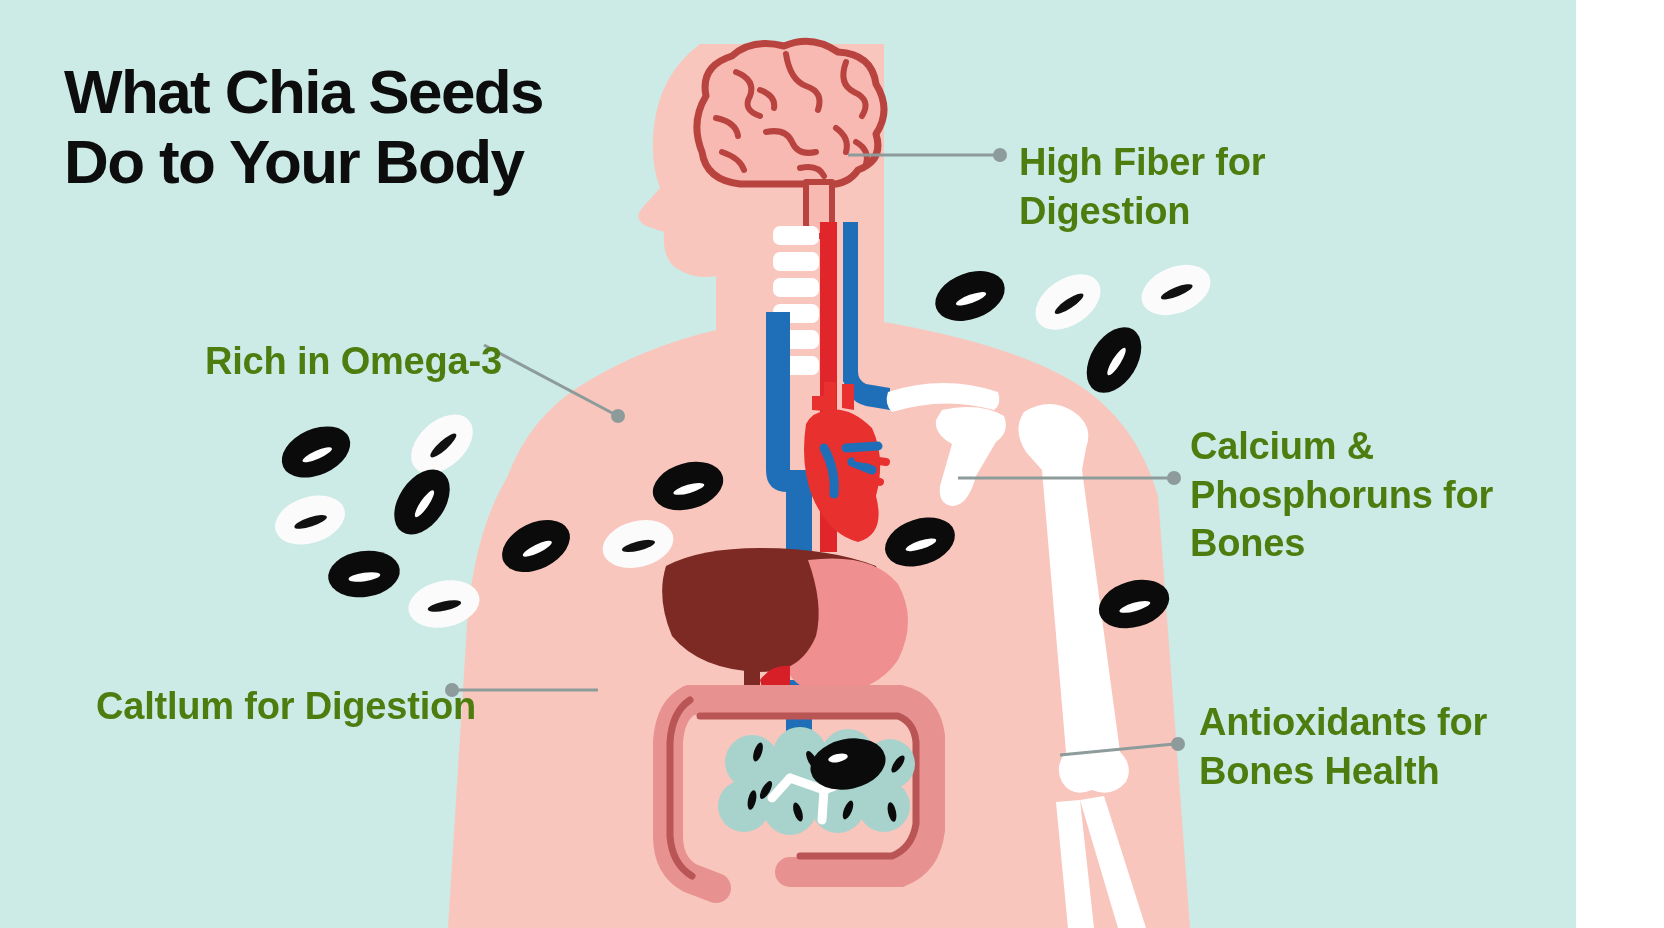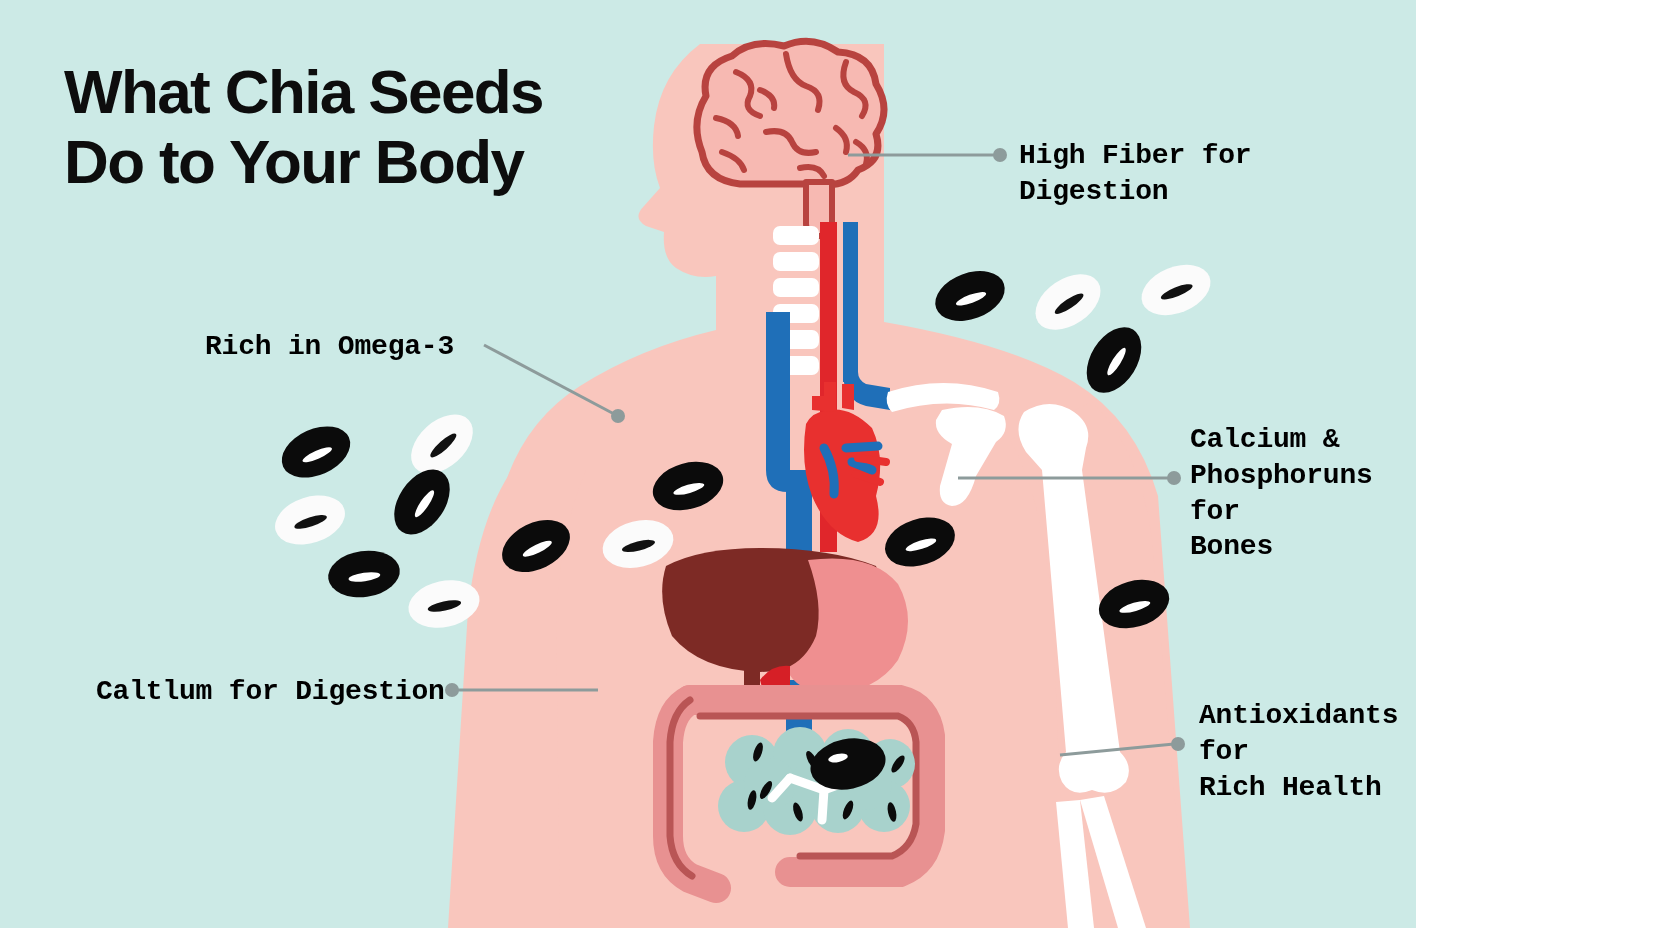--- a/index.html
+++ b/index.html
@@ -2,44 +2,43 @@
 <html><head>
 <meta charset="utf-8">
 <style>
   html, body {
     margin: 0;
     padding: 0;
     background: #ffffff;
   }
   #canvas {
     position: relative;
-    width: 1416px;
+    width: 1576px;
     height: 928px;
     overflow: hidden;
     background: #cceae6;
     font-family: "Liberation Sans", sans-serif;
   }
   #art {
     position: absolute;
     left: 0; top: 0;
     width: 1664px;
     height: 928px;
   }
   .label {
     position: absolute;
-    color: #000000;
+    color: #4d7c0f;
     font-weight: bold;
-    font-size: 28px;
+    font-size: 38px;
     line-height: 1.28;
     letter-spacing: -0.2px;
     white-space: pre-line;
-    font-family: Liberation Mono, monospace;
   }
   .label.right { text-align: left; }
-  .label.left  { text-align: right; }
+  .label.left  { text-align: right; margin-top: 8px; }
   #title {
     position: absolute;
     left: 64px;
     top: 57px;
     color: #0d0d0d;
     font-weight: bold;
     font-size: 62px;
     line-height: 1.13;
     letter-spacing: -1.6px;
     white-space: pre-line;
@@ -292,15 +291,15 @@
 
   <div class="label left" style="left:205px; top:329px;">Rich in Omega-3</div>
 
   <div class="label left" style="left:96px; top:674px;">Caltlum for Digestion</div>
 
   <div class="label right" style="left:1190px; top:422px;">Calcium &amp;
 Phosphoruns for
 Bones</div>
 
   <div class="label right" style="left:1199px; top:698px;">Antioxidants for
-Rich Health</div>
+Bones Health</div>
 
 </div>
 
 </body></html>

